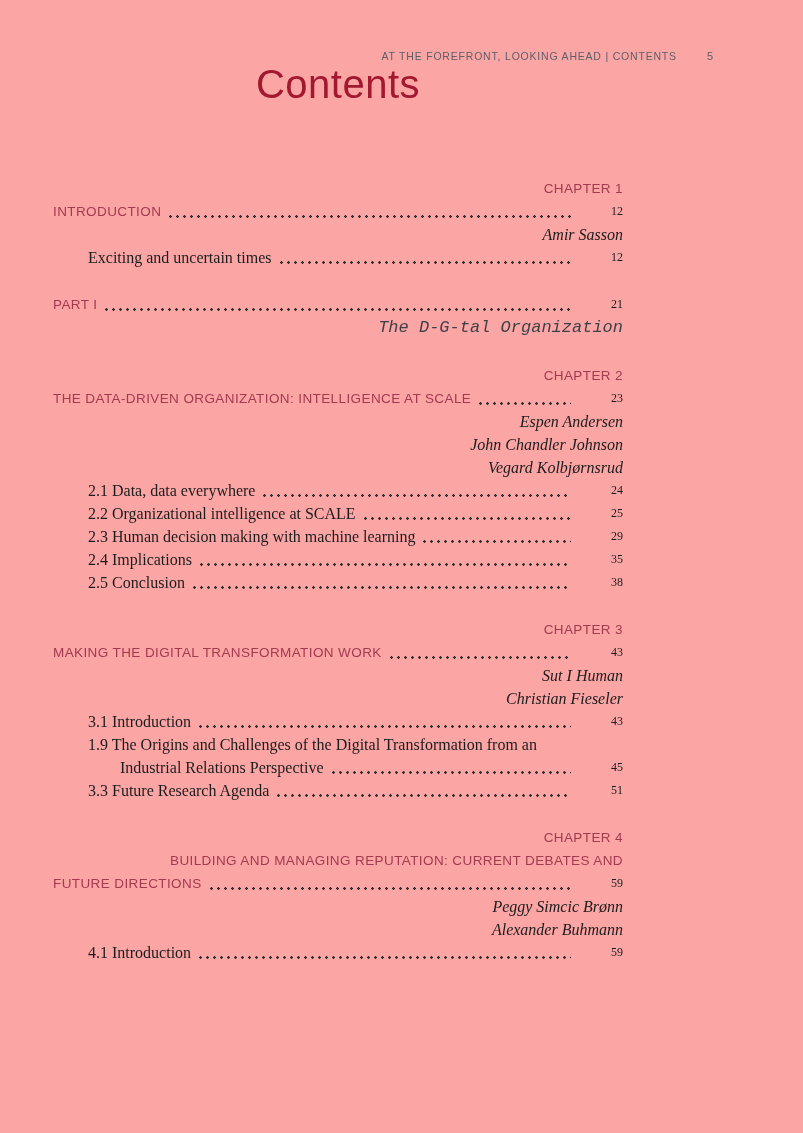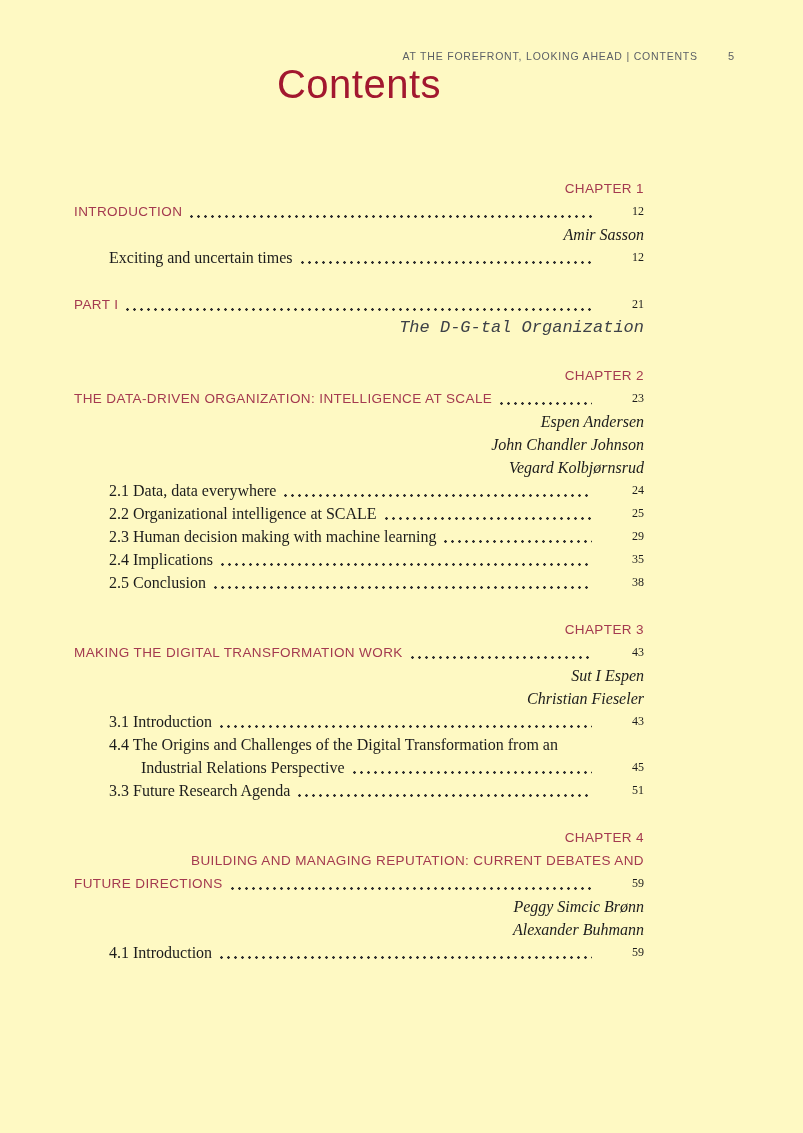--- a/index.html
+++ b/index.html
@@ -10,23 +10,23 @@
     --subtitle-gray: #3d4147;
     --dot-ink: #2e2e2e;
   }
   * { margin: 0; padding: 0; box-sizing: border-box; }
   html, body { background: #e9e9e9; }
   body { width: 803px; }
   .page {
     position: relative;
     width: 803px;
     height: 1133px;
-    background: #fef9c3;
+    background: #fca5a5;
     overflow: hidden;
-    padding-left: 74px;
+    padding-left: 53px;
     font-family: "Liberation Serif", serif;
     color: var(--body-ink);
   }
   
   .header-row {
     width: 660px;
     margin-top: 50px;
     display: flex;
     justify-content: flex-end;
     align-items: baseline;
@@ -176,29 +176,29 @@
       </div>
     </div>
 
     <div class="block">
       <div class="line chap-label">CHAPTER 3</div>
       <div class="row">
         <span class="chap-title">MAKING THE DIGITAL TRANSFORMATION WORK</span>
         <span class="leader"></span>
         <span class="page-num">43</span>
       </div>
-      <div class="line author">Sut I Espen</div>
+      <div class="line author">Sut I Human</div>
       <div class="line author">Christian Fieseler</div>
       <div class="row item-row">
         <span class="item-text">3.1 Introduction</span>
         <span class="leader"></span>
         <span class="page-num">43</span>
       </div>
       <div class="row item-row">
-        <span class="item-text">4.4 The Origins and Challenges of the Digital Transformation from an</span>
+        <span class="item-text">1.9 The Origins and Challenges of the Digital Transformation from an</span>
       </div>
       <div class="row cont-row">
         <span class="item-text">Industrial Relations Perspective</span>
         <span class="leader"></span>
         <span class="page-num">45</span>
       </div>
       <div class="row item-row">
         <span class="item-text">3.3 Future Research Agenda</span>
         <span class="leader"></span>
         <span class="page-num">51</span>

